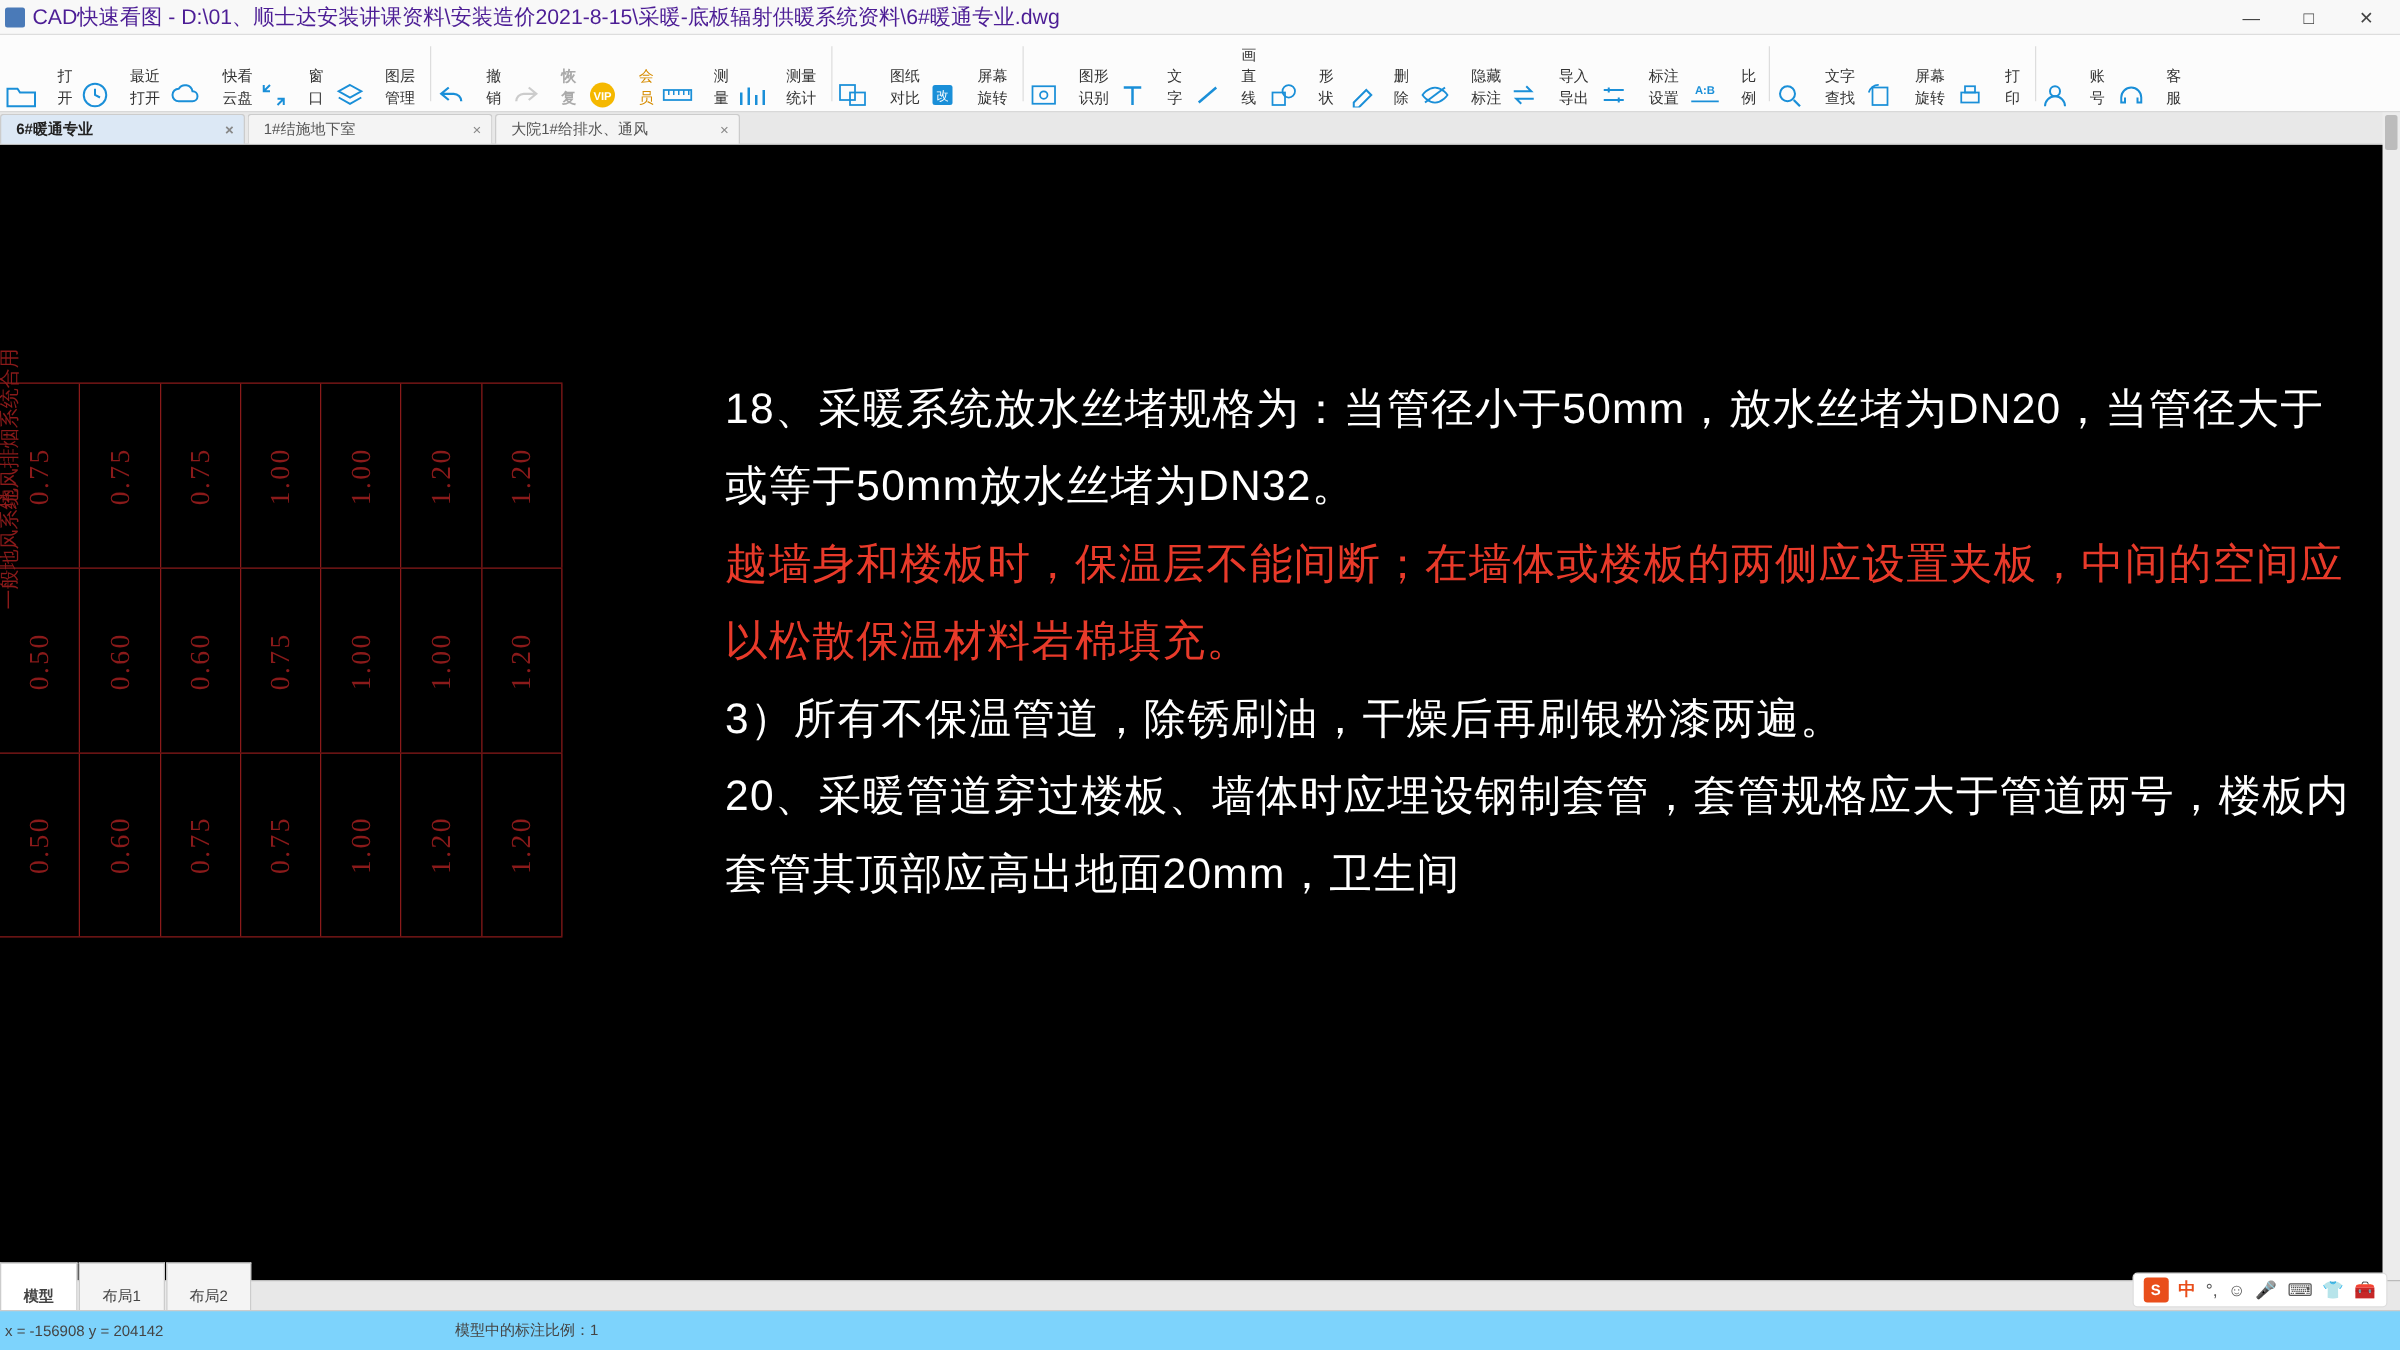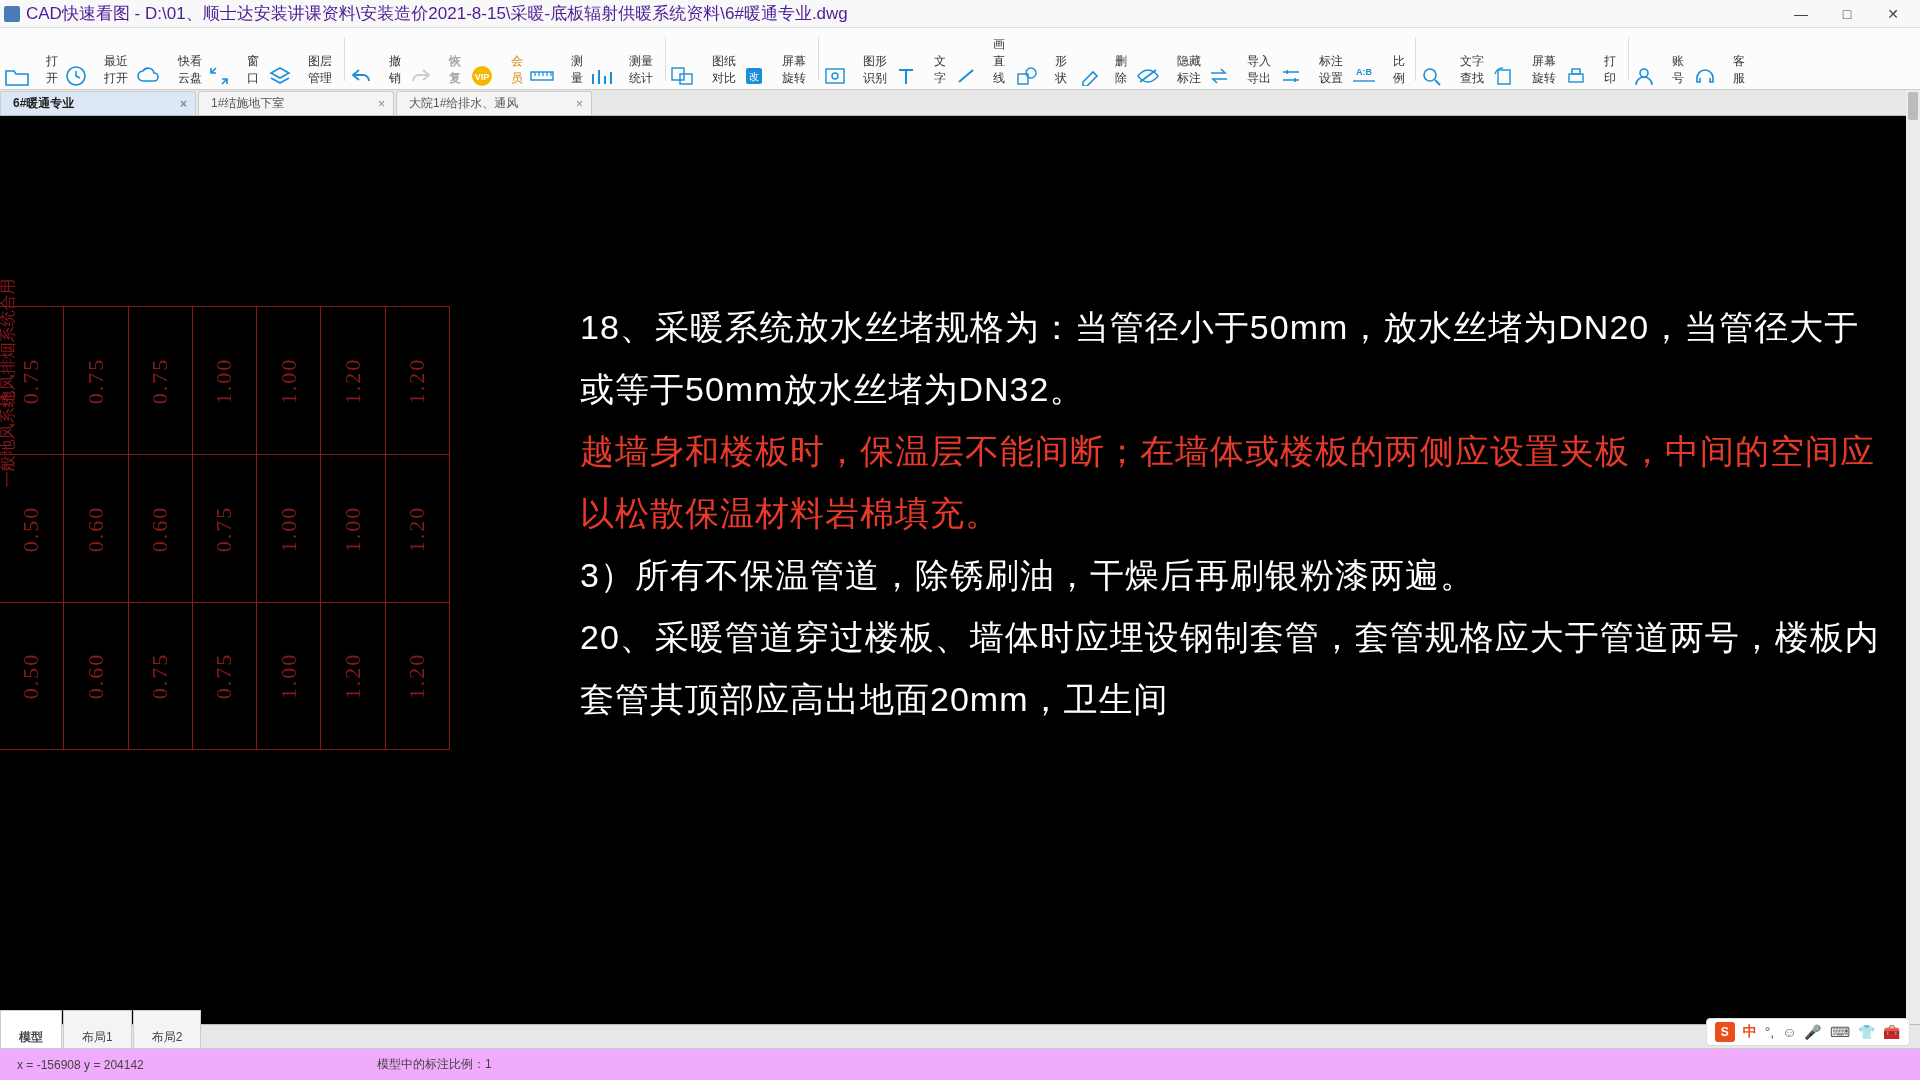--- a/index.html
+++ b/index.html
@@ -42,21 +42,21 @@
 .cad-cell span { color: #8a1a1a; font-family: "SimSun", serif; font-size: 22px; transform: rotate(-90deg); letter-spacing: 2px; }
 .cad-side { position: absolute; left: -2px; top: 210px; width: 20px; color: #8a1a1a; font-family: "SimSun", serif; font-size: 16px; }
 .cad-side span { display: block; transform: rotate(-90deg); transform-origin: center; white-space: nowrap; margin: 60px 0; }
 
 
 .bottom-tabs { position: absolute; bottom: 32px; left: 0; right: 0; height: 24px; background: #e8e8e8; display: flex; align-items: center; border-top: 1px solid #bbb; }
 .btab { padding: 18px 18px; font-size: 12px; background: #f4f4f4; border: 1px solid #ccc; border-bottom: none; margin-right: 1px; cursor: pointer; color: #444; }
 .btab.active { background: #fff; font-weight: bold; }
 
 
-.statusbar { position: absolute; bottom: 0; left: 0; right: 0; height: 32px; background: #f0abfc; display: flex; align-items: center; padding: 0 17px; font-size: 12px; color: #444; border-top: 1px solid #ccc; margin-top: 28px; }
+.statusbar { position: absolute; bottom: 0; left: 0; right: 0; height: 32px; background: #7dd3fc; display: flex; align-items: center; padding: 0 4px; font-size: 12px; color: #444; border-top: 1px solid #ccc; margin-top: 28px; }
 .statusbar .coord { width: 360px; }
 .statusbar .ratio { flex: 1; }
 
 
 .ime { position: absolute; bottom: 34px; right: 10px; height: 28px; display: flex; align-items: center; gap: 8px; background: #fff; border: 1px solid #ddd; border-radius: 4px; padding: 0 8px; font-size: 14px; color: #555; }
 .ime .logo { width: 20px; height: 20px; background: #e94e1b; border-radius: 3px; color: #fff; font-size: 12px; font-weight: bold; display: flex; align-items: center; justify-content: center; }
 .ime .cn { color: #e94e1b; font-weight: bold; }
 
 .vscroll { position: absolute; right: 0; top: 90px; bottom: 56px; width: 14px; background: #ececec; }
 .vscroll .thumb { position: absolute; top: 2px; left: 2px; right: 2px; height: 28px; background: #bcbcbc; border-radius: 2px; }

